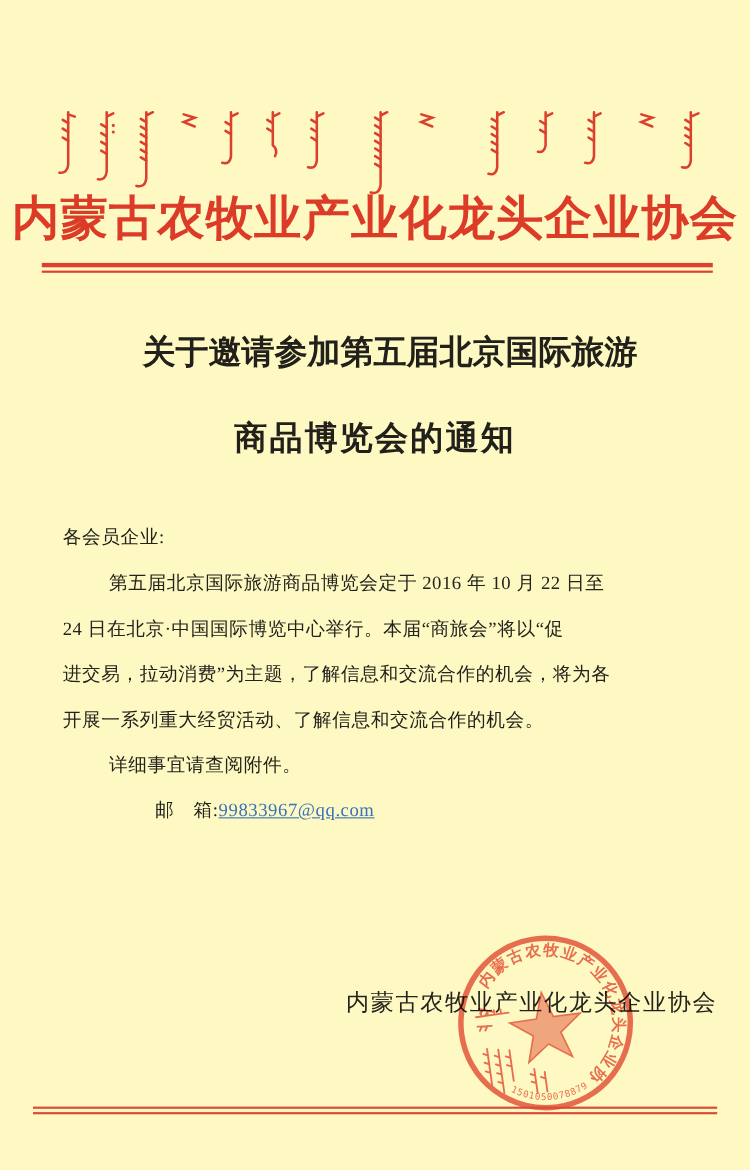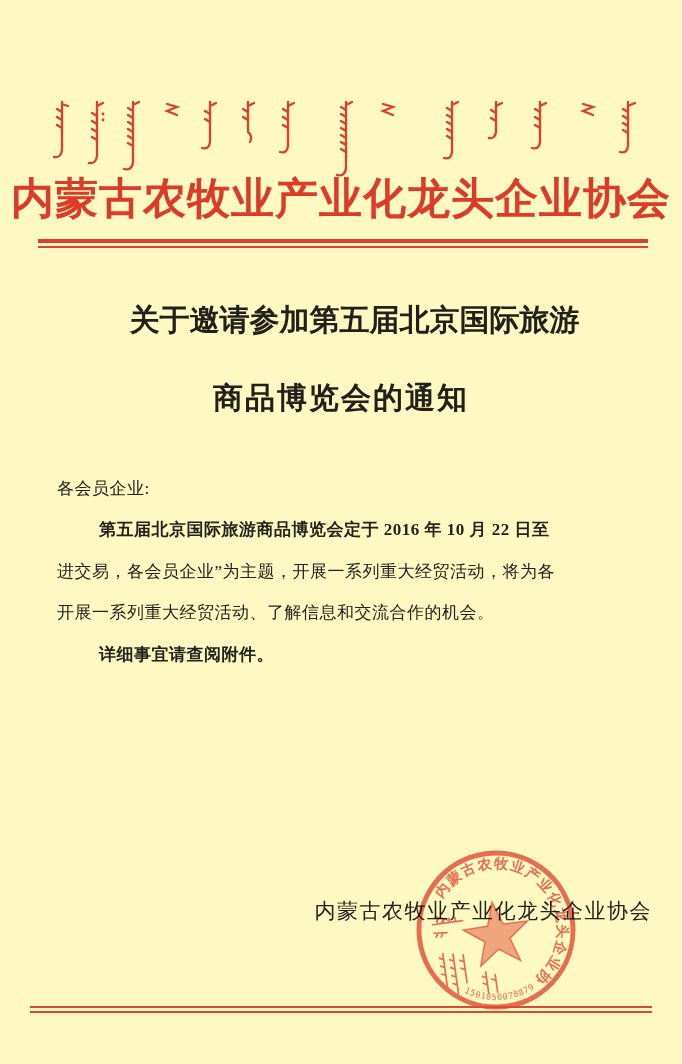--- a/index.html
+++ b/index.html
@@ -25,21 +25,21 @@
   .notice-title{position:absolute; left:0; right:0; text-align:center;
     font-weight:bold; color:#21201b; white-space:nowrap;}
   .title-1{top:300px; font-size:30px;margin-left:27px;}
   .title-2{top:378px; font-size:30px; letter-spacing:2px;text-align:center;}
   
   .doc-body{
     position:absolute; left:57px; right:30px; top:468px;
     font-size:17px; line-height:41.4px; color:#23221d;
     letter-spacing:.5px; white-space:nowrap;
   }
-  .indent{text-indent:42px;font-weight:bold;}
+  .indent{text-indent:42px;}
   .contact-label{display:inline-block;}
   .email-link{color:#3a72b8; text-decoration:underline; cursor:pointer;}
   
   .signature{
     position:absolute; right:30px; top:891px; text-align:center;
     font-size:21px; color:#23221d; line-height:41px;
     letter-spacing:1.5px; white-space:nowrap;
   }
   
   .seal{
@@ -108,23 +108,25 @@
   <div class="org-name">内蒙古农牧业产业化龙头企业协会</div>
 
   <div class="header-rule"></div>
 
   <div class="notice-title title-1">关于邀请参加第五届北京国际旅游</div>
   <div class="notice-title title-2">商品博览会的通知</div>
 
   <div class="doc-body">
     <div>各会员企业:</div>
     <div class="indent">第五届北京国际旅游商品博览会定于 2016 年 10 月 22 日至</div>
-    <div>进交易，各会员企业”为主题，开展一系列重大经贸活动，将为各</div>
+    <div>24 日在北京·中国国际博览中心举行。本届“商旅会”将以“促</div>
+    <div>进交易，拉动消费”为主题，了解信息和交流合作的机会，将为各</div>
     <div>开展一系列重大经贸活动、了解信息和交流合作的机会。</div>
     <div class="indent">详细事宜请查阅附件。</div>
+    <div class="indent"><span class="contact-label">邮　箱: </span><a class="email-link">99833967@qq.com</a></div>
   </div>
 
   <div class="signature">
     <div>内蒙古农牧业产业化龙头企业协会</div>
   </div>
 
   <div class="seal">
     <svg width="180" height="180" viewBox="-90 -90 180 180">
       <g transform="rotate(-8)" opacity="0.78">
         <circle cx="0" cy="0" r="77" fill="none" stroke="#e14a3c" stroke-width="5"></circle>

